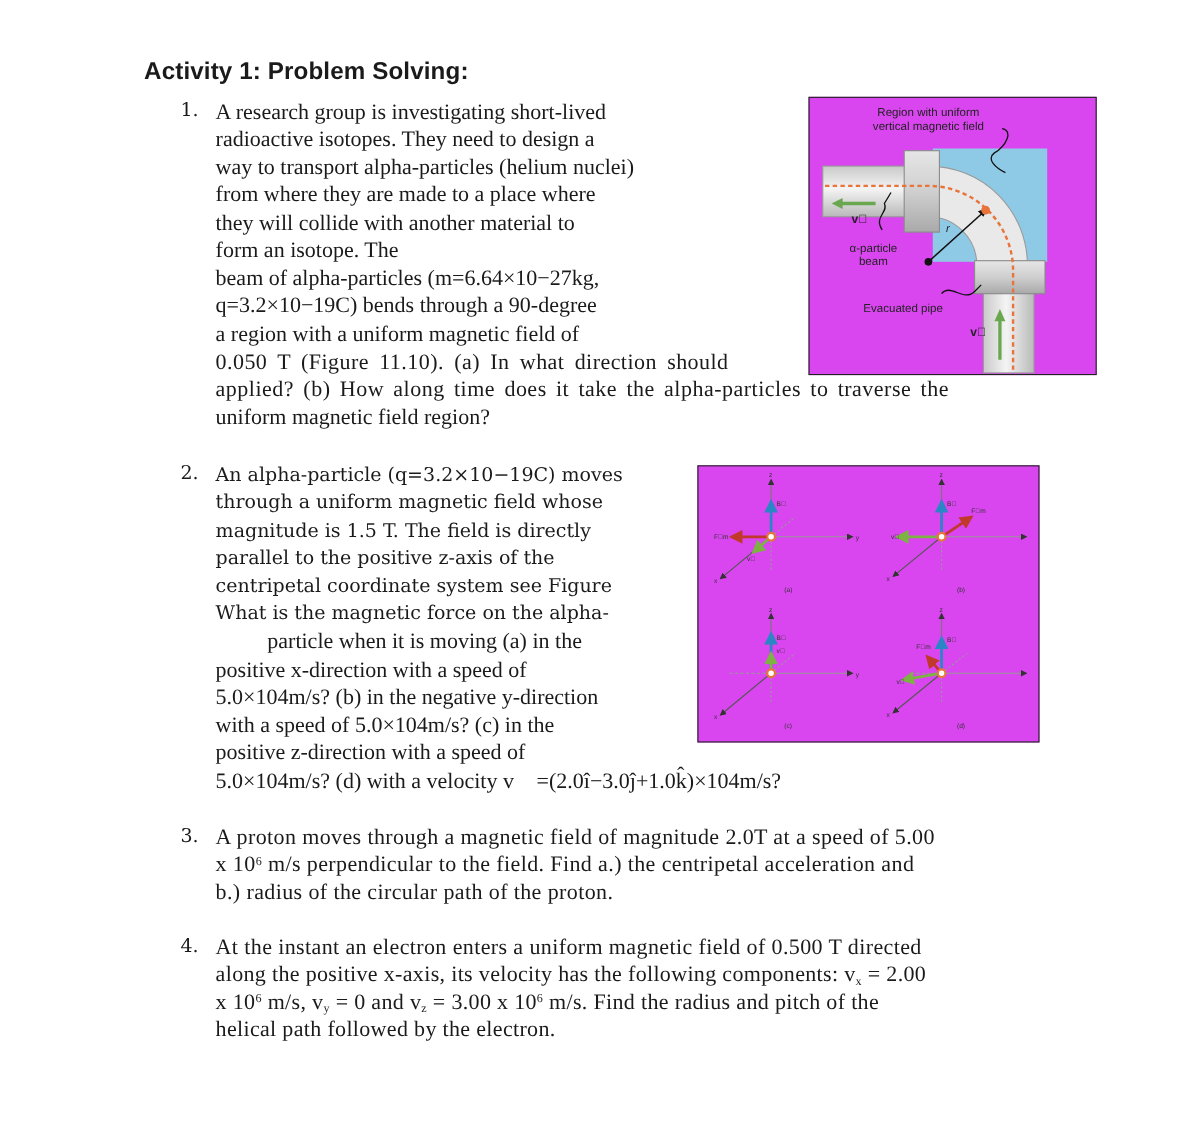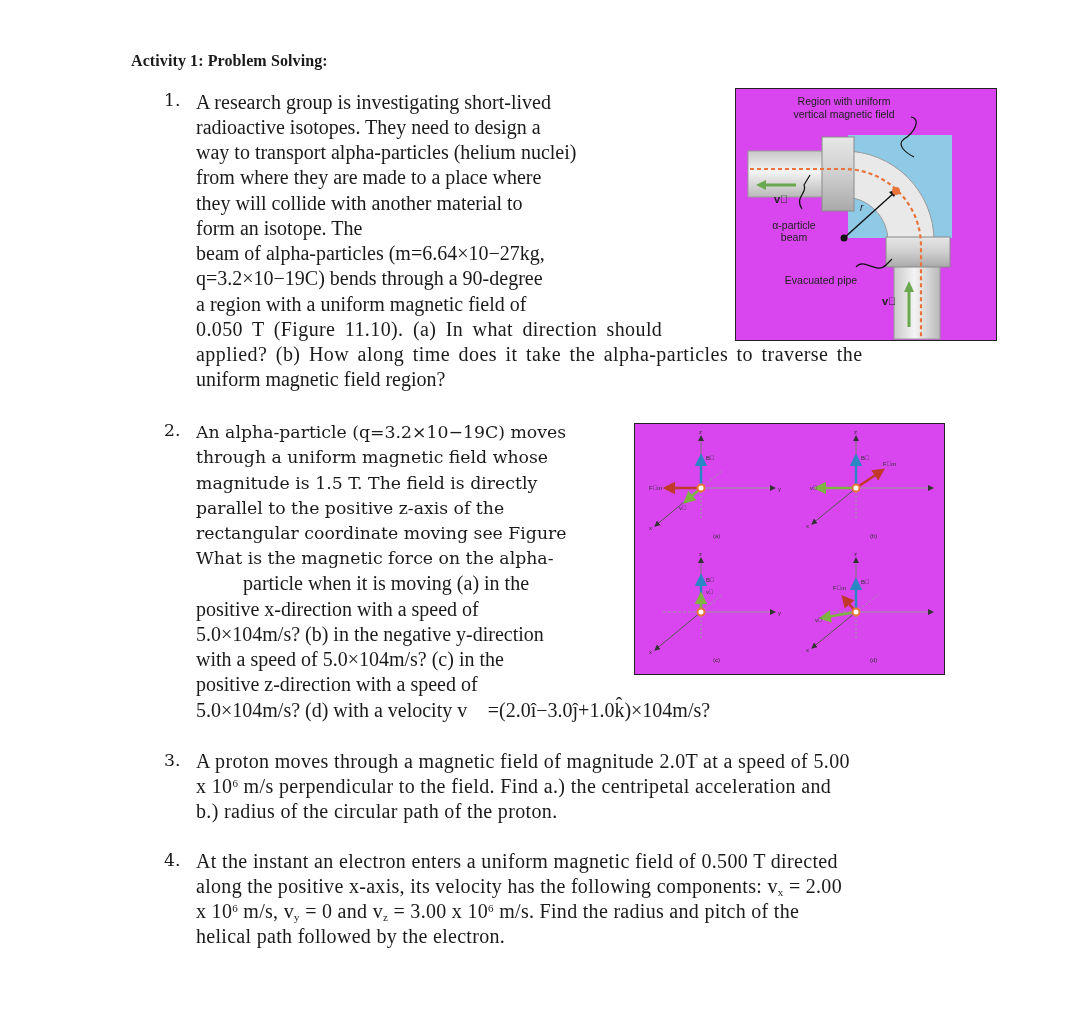--- a/index.html
+++ b/index.html
@@ -1,19 +1,19 @@
 <!DOCTYPE html>
 <html><head>
 <meta charset="utf-8">
 <style>
   html, body { margin: 0; padding: 0; background: #ffffff; }
   body { width: 1080px; height: 1028px; position: relative; overflow: hidden;
          font-family: "DejaVu Serif", "Liberation Serif", serif; color: #1a1a1a; }
-  .heading { position: absolute; left: 131px; top: 52px; font-family: Liberation Serif, serif;
-             font-weight: bold; font-size: 16px; letter-spacing: 0.1px; }
+  .heading { position: absolute; left: 131px; top: 52px; font-family: Liberation Sans, sans-serif;
+             font-weight: bold; font-size: 22px; letter-spacing: 0.1px; }
   .num { position: absolute; font-size: 17.5px; }
   .line { position: absolute; font-size: 17.5px; white-space: nowrap; line-height: 25px; }
   .lib { font-family: "Liberation Serif", serif; font-size: 20px; }
   .dv { font-family: "DejaVu Serif", serif; font-size: 17.3px; }
   sup.s { font-size: 11px; vertical-align: 6px; line-height: 0; }
   sub.s { font-size: 11px; vertical-align: -3px; line-height: 0; }
   .fig { position: absolute; border: 1.3px solid #222; background: #d946ef; }
   .fig svg { display: block; }
   .flabel { font-family: "Liberation Sans", sans-serif; }
 </style>
@@ -100,21 +100,21 @@
     </svg>
   </div>
 </div>
 
 <div>
   <span class="num dv" style="left:164px; top:420px;">2.</span>
   <div class="line dv" style="left:196px; top:420px;">An alpha-particle (q=3.2×10−19C) moves</div>
   <div class="line dv" style="left:196px; top:445px;">through a uniform magnetic field whose</div>
   <div class="line dv" style="left:196px; top:471px;">magnitude is 1.5 T. The field is directly</div>
   <div class="line dv" style="left:196px; top:496px;">parallel to the positive z-axis of the</div>
-  <div class="line dv" style="left:196px; top:521px;">rectangular coordinate moving see Figure</div>
+  <div class="line dv" style="left:196px; top:521px;">centripetal coordinate system see Figure</div>
   <div class="line dv" style="left:196px; top:546px;">What is the magnetic force on the alpha-</div>
   <div class="line lib" style="left:196px; top:571px;margin-left:47px;">particle when it is moving (a) in the</div>
   <div class="line lib" style="left:196px; top:597px;">positive x-direction with a speed of</div>
   <div class="line lib" style="left:196px; top:622px;text-align:center;">5.0×104m/s? (b) in the negative y-direction</div>
   <div class="line lib" style="left:196px; top:647px;">with a speed of 5.0×104m/s? (c) in the</div>
   <div class="line lib" style="left:196px; top:672px;">positive z-direction with a speed of</div>
   <div class="line lib" style="left:196px; top:698px;">5.0×104m/s? (d) with a velocity v⃗ =(2.0î−3.0ĵ+1.0k̂)×104m/s?</div>
 
   <div class="fig" style="left:634px; top:423px; width:309px; height:250px;">
     <svg width="309" height="250" viewBox="0 0 309 250">

